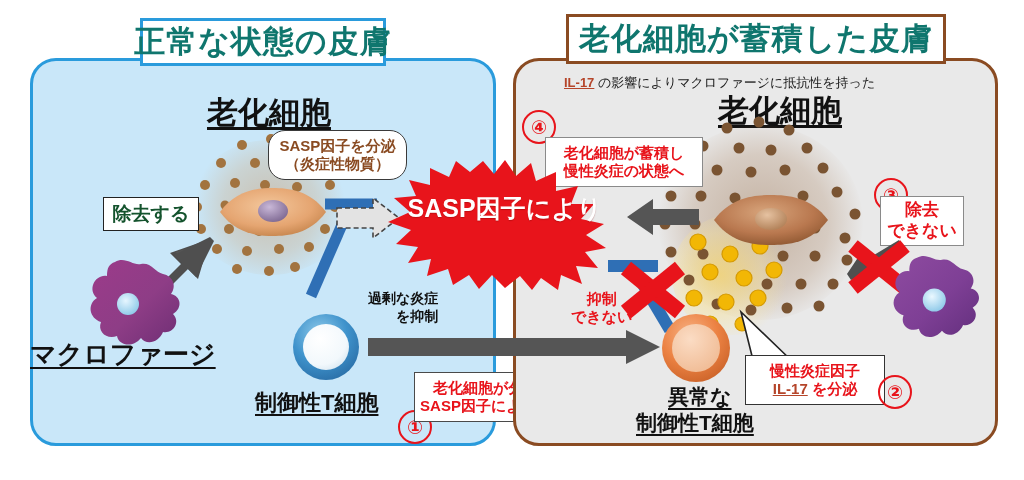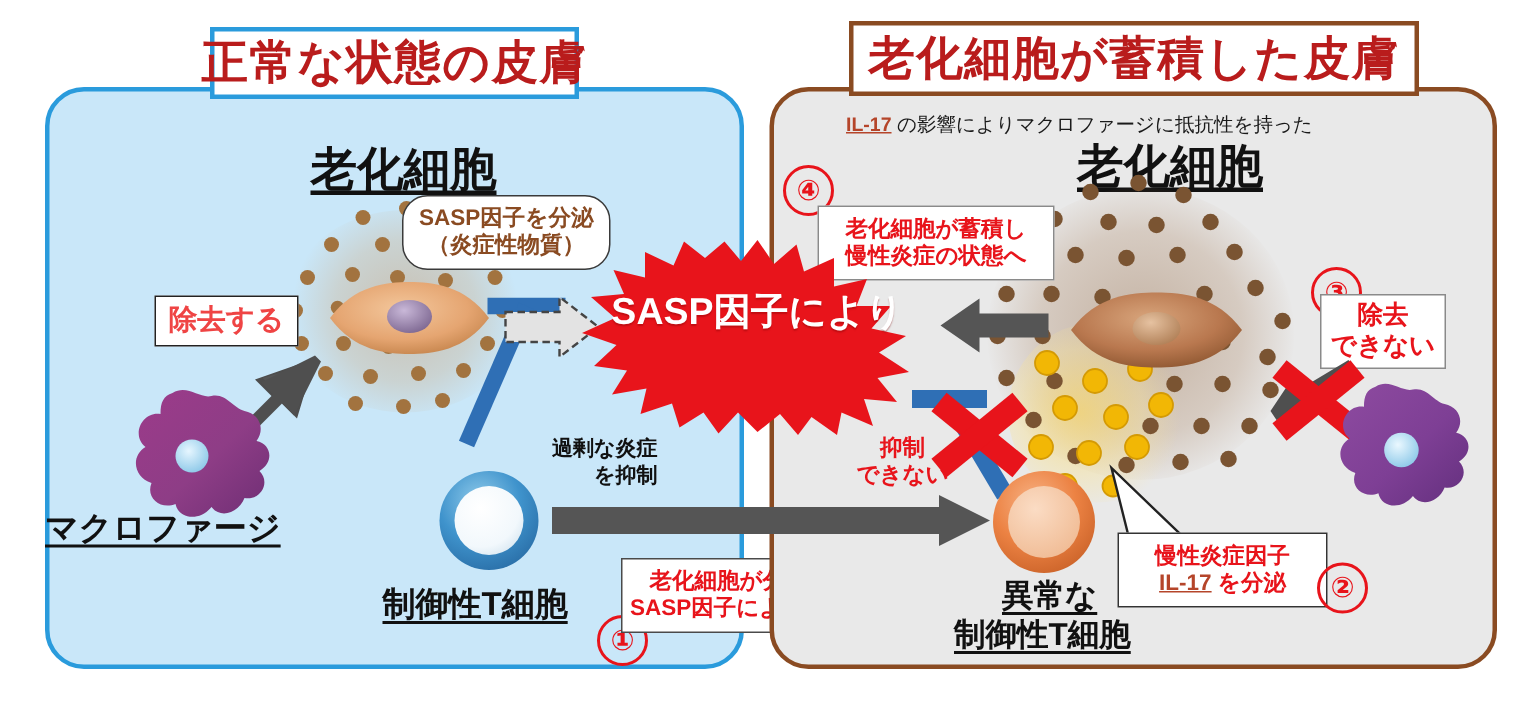--- a/index.html
+++ b/index.html
@@ -8,40 +8,40 @@
   #stage{position:relative;width:1024px;height:480px;background:#fff;}
 
   
   .panel{position:absolute;box-sizing:border-box;}
   #panel-left{left:30px;top:58px;width:466px;height:388px;
       background:#c9e7f9;border:3px solid #2a9bdc;border-radius:26px;}
   #panel-right{left:513px;top:58px;width:485px;height:388px;
       background:#e9e9e9;border:3px solid #8a4b22;border-radius:26px;}
 
   .panel-title{position:absolute;box-sizing:border-box;background:#fff;
-      text-align:center;font-weight:700;letter-spacing:1px;color:#b91c1c;
+      text-align:center;font-weight:700;letter-spacing:1px;color:#0f766e;
       white-space:nowrap;display:flex;align-items:center;justify-content:center;}
   #title-left{left:140px;top:18px;width:246px;height:48px;
       border:3px solid #2a9bdc;font-size:31px;}
   #title-right{left:566px;top:14px;width:380px;height:50px;
       border:3px solid #8a4b22;font-size:31px;}
 
   
   .lbl{position:absolute;white-space:nowrap;}
   .heading{font-weight:700;font-size:31px;color:#111;
       text-decoration:underline;text-underline-offset:4px;}
   .subnote{font-size:13px;color:#1a1a1a;}
   .subnote .il{color:#b5452a;text-decoration:underline;font-weight:600;}
 
   .box{position:absolute;box-sizing:border-box;background:#fff;
       text-align:center;line-height:1.22;white-space:nowrap;
       display:flex;flex-direction:column;align-items:center;justify-content:center;}
   .box-brown{border:1.5px solid #3a3a3a;color:#8a4b22;font-size:15px;font-weight:600;}
   .box-red{border:1.5px solid #4a4a4a;color:#e8141b;font-size:15px;font-weight:700;}
-  .box-plain{border:1.5px solid #222;color:#ef4444;font-size:19px;font-weight:700;}
+  .box-plain{border:1.5px solid #222;color:#14532d;font-size:19px;font-weight:700;}
 
   .redtext{position:absolute;color:#e8141b;font-weight:700;font-size:15px;
       text-align:center;line-height:1.22;white-space:nowrap;}
   .darktext{position:absolute;color:#111;font-weight:600;font-size:14px;
       text-align:right;line-height:1.25;white-space:nowrap;}
 
   
   .step{position:absolute;width:30px;height:30px;border:2px solid #e8141b;
       border-radius:50%;color:#e8141b;font-size:19px;font-weight:700;
       display:flex;align-items:center;justify-content:center;background:transparent;}
@@ -144,21 +144,21 @@
         <stop offset="0%" stop-color="#e6f6ff"></stop>
           <stop offset="100%" stop-color="#8cc8e8"></stop>
       </radialGradient>
     </defs>
     <path d="M30,6 C40,0 48,10 56,8 C66,6 70,16 78,18 C88,20 92,30 86,38
              C96,40 98,52 88,58 C96,66 88,78 78,76 C74,86 62,90 56,82
              C48,92 34,90 32,80 C22,84 12,76 16,66 C4,62 2,48 12,42
              C2,34 10,18 22,20 C22,12 24,8 30,6 Z" fill="url(#macL)"></path>
     <circle cx="43" cy="48" r="11" fill="url(#macnucL)"></circle>
   </svg>
-  <div class="lbl heading" style="left:30px;top:337px;font-size:22px;">マクロファージ</div>
+  <div class="lbl heading" style="left:30px;top:337px;font-size:26px;">マクロファージ</div>
 
   <svg class="abs" style="left:305px;top:196px;" width="80" height="108" viewBox="0 0 80 108">
     <g stroke="#2f6fb5" stroke-width="11" fill="none" stroke-linecap="butt">
       <line x1="20" y1="8" x2="72" y2="8"></line>
       <line x1="46" y1="8" x2="6" y2="100"></line>
     </g>
   </svg>
   <div class="darktext" style="left:368px;top:290px;">
     <div>過剰な炎症</div>
     <div>を抑制</div>

